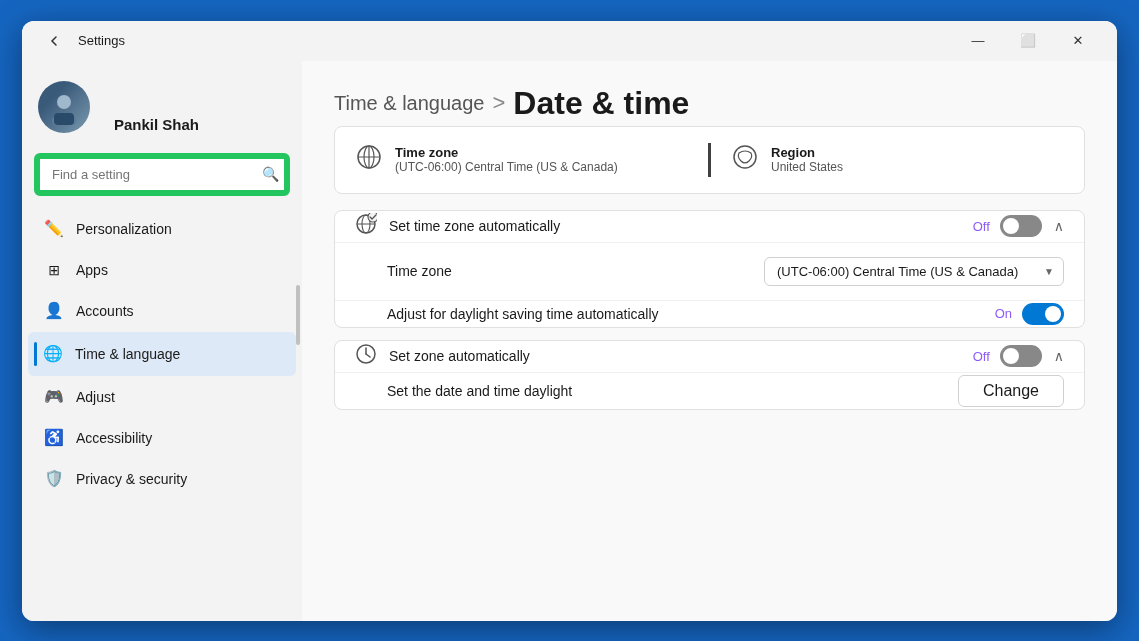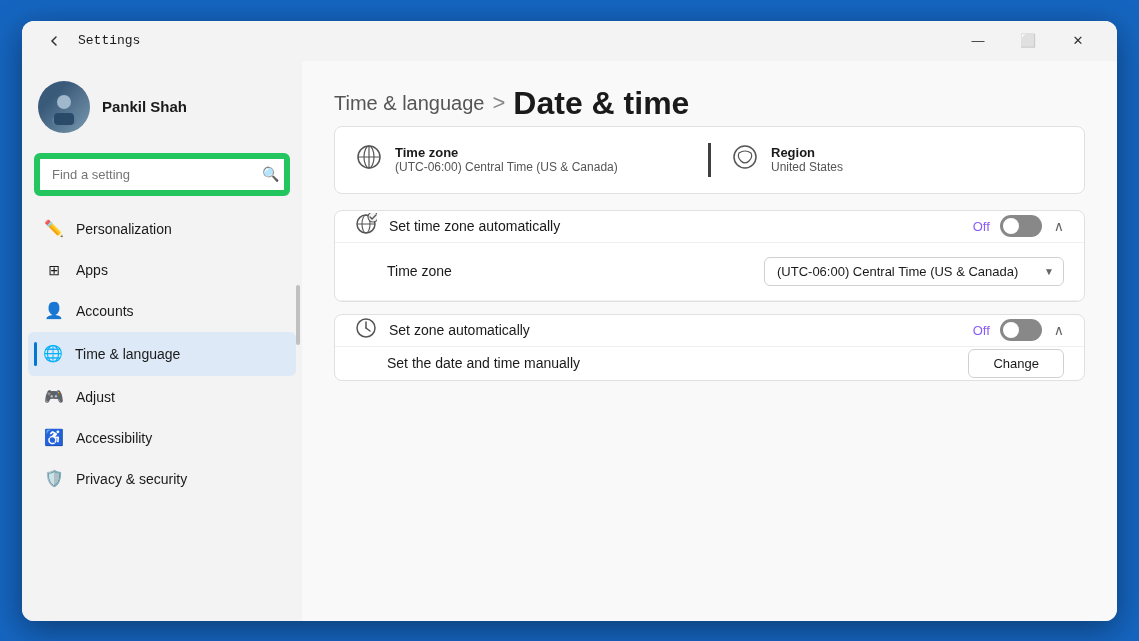--- a/index.html
+++ b/index.html
@@ -28,21 +28,20 @@
       align-items: center;
       padding: 8px 16px;
       background: #f3f3f3;
       height: 40px;
       flex-shrink: 0;
     }
     .title-bar-left {
       display: flex;
       align-items: center;
       gap: 8px;
-      font-family: Liberation Mono, monospace;
     }
     .window-controls {
       margin-left: auto;
       display: flex;
       gap: 4px;
     }
     .win-btn {
       width: 46px;
       height: 32px;
       background: transparent;
@@ -65,22 +64,22 @@
       width: 280px;
       background: #f3f3f3;
       display: flex;
       flex-direction: column;
       padding: 8px 0;
       flex-shrink: 0;
       overflow-y: auto;
     }
     .user-profile {
       display: flex;
-      align-items: center;
-      gap: 12px;
+      align-items: flex-end;
+      gap: 24px;
       padding: 12px 16px 20px;
     }
     .avatar {
       width: 52px;
       height: 52px;
       border-radius: 50%;
       background: #5a7a9a;
       overflow: hidden;
       flex-shrink: 0;
       display: flex;
@@ -314,21 +313,21 @@
       color: #666;
       font-size: 10px;
       pointer-events: none;
     }
     
     .change-btn {
       padding: 6px 24px;
       background: white;
       border: 1px solid #d0d0d0;
       border-radius: 6px;
-      font-size: 13px;
+      font-size: 16px;
       cursor: pointer;
       color: #1a1a1a;
     }
     
     .main::-webkit-scrollbar { width: 6px; }
     .main::-webkit-scrollbar-track { background: transparent; }
     .main::-webkit-scrollbar-thumb { background: #c0c0c0; border-radius: 3px; }
   </style>
 </head>
 <body>
@@ -473,20 +472,27 @@
             <select class="dropdown-select">
               <option>(UTC-06:00) Central Time (US &amp; Canada)</option>
               <option>(UTC-05:00) Eastern Time (US &amp; Canada)</option>
               <option>(UTC-07:00) Mountain Time (US &amp; Canada)</option>
               <option>(UTC-08:00) Pacific Time (US &amp; Canada)</option>
             </select>
             <span class="dropdown-arrow">▼</span>
           </div>
         </div>
 
+        <div class="setting-row" style="padding-left:52px;">
+          <span class="setting-label">Adjust for daylight saving time automatically</span>
+          <span class="setting-status">On</span>
+          <div class="toggle on">
+            <div class="toggle-thumb"></div>
+          </div>
+        </div>
       </div>
 
       <div class="setting-section">
 
         <div class="setting-row">
           <span class="setting-icon">
             <svg width="22" height="22" viewBox="0 0 22 22" fill="none">
               <circle cx="11" cy="11" r="9" stroke="#555" stroke-width="1.5"></circle>
               <line x1="11" y1="5" x2="11" y2="11" stroke="#555" stroke-width="1.5" stroke-linecap="round"></line>
               <line x1="11" y1="11" x2="15" y2="14" stroke="#555" stroke-width="1.5" stroke-linecap="round"></line>
@@ -494,19 +500,19 @@
           </span>
           <span class="setting-label">Set zone automatically</span>
           <span class="setting-status">Off</span>
           <div class="toggle off">
             <div class="toggle-thumb"></div>
           </div>
           <span class="chevron">∧</span>
         </div>
 
         <div class="setting-row" style="padding-left:52px;">
-          <span class="setting-label">Set the date and time manually</span>
+          <span class="setting-label">Set the date and time daylight</span>
           <button class="change-btn">Change</button>
         </div>
       </div>
     </div>
   </div>
 </div>
 
 </body></html>

